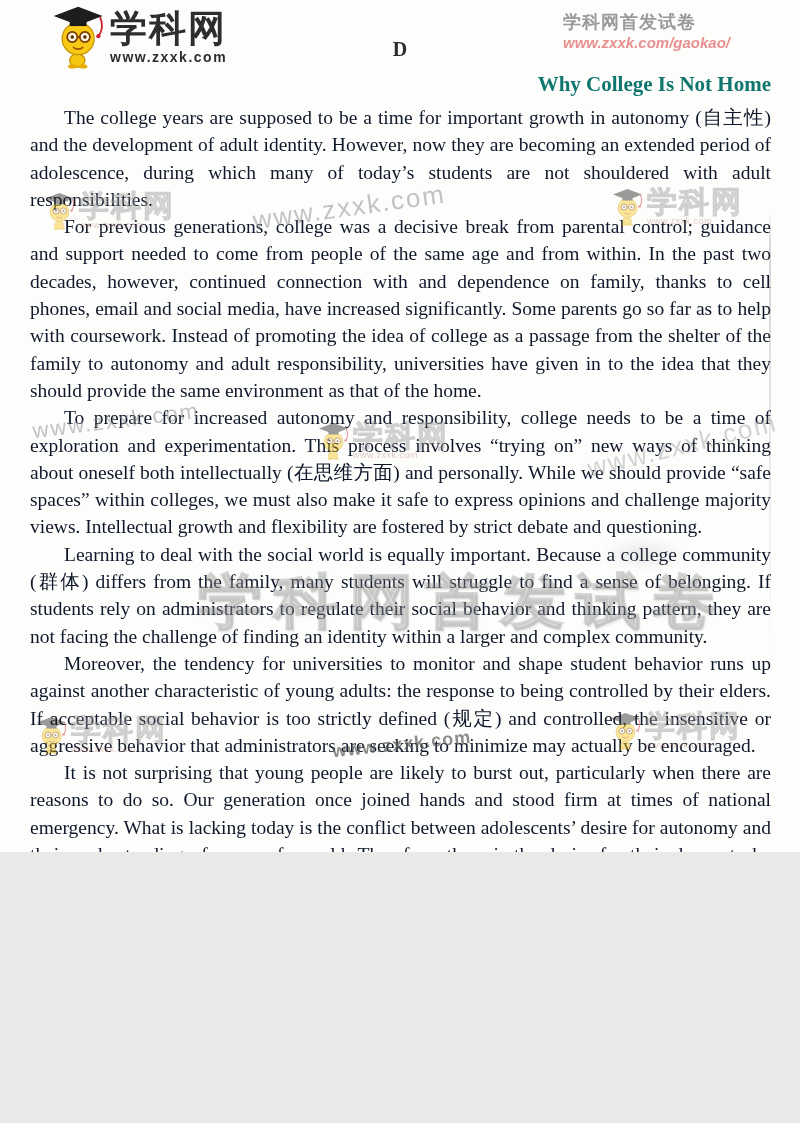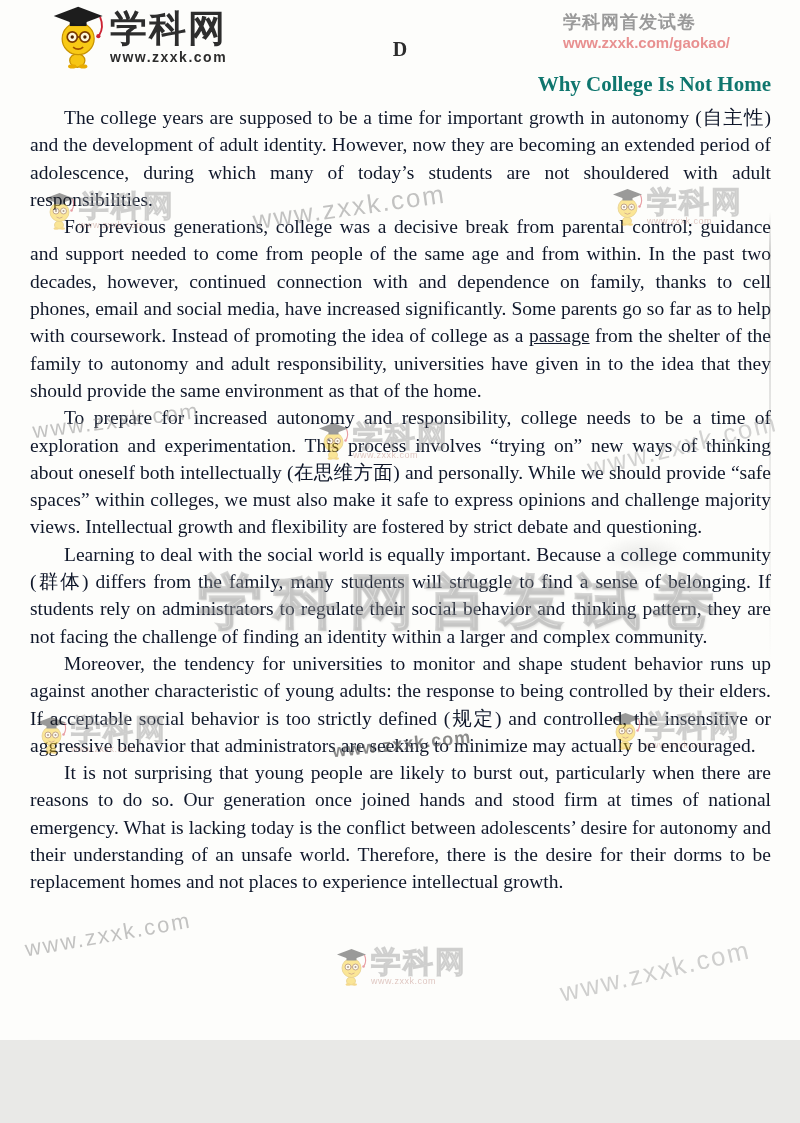--- a/index.html
+++ b/index.html
@@ -1,35 +1,35 @@
 <!DOCTYPE html>
 <html><head>
 <meta charset="utf-8">
 <style>
   html,body{margin:0;padding:0;background:#e9e9e7;}
   .page{
-    position:relative;width:800px;height:1040px;margin:0 auto;
+    position:relative;width:800px;height:852px;margin:0 auto;
     background:#fdfdfb;overflow:hidden;
     font-family:"Liberation Serif", serif;color:#333;
   }
   
   .logo{position:absolute;top:5px;left:52px;display:flex;align-items:flex-start;}
   .logo .mascot{width:54px;height:64px;}
   .logo-textblock{margin-left:4px;margin-top:6px;}
   .logo-brand{font-family:"Liberation Sans",sans-serif;font-weight:bold;font-size:37px;line-height:36px;color:#2d2d2d;letter-spacing:2px;}
   .logo-url{font-family:"Liberation Sans",sans-serif;font-weight:bold;font-size:14px;color:#2d2d2d;letter-spacing:1.5px;margin-top:2px;}
   .header-right{position:absolute;top:10px;left:563px;font-family:"Liberation Sans",sans-serif;}
   .hr-line1{font-size:18px;font-weight:bold;color:#9a9a9a;letter-spacing:1px;}
-  .hr-line2{font-size:15px;font-weight:bold;color:#e89090;}
+  .hr-line2{font-size:15px;font-weight:bold;color:#e89090;font-style:italic;}
   
   .section-label{position:absolute;top:38px;left:0;width:100%;text-align:center;font-weight:bold;font-size:20px;color:#2c2c2c;}
   .article{position:absolute;top:71px;left:30px;width:741px;}
   .article h1{margin:0 0 7px 0;text-align:right;font-size:21px;line-height:26px;font-weight:bold;color:#0f766e;}
   .article p{margin:0;font-size:19.5px;line-height:27.3px;text-align:justify;text-indent:34px;color:#0f172a;}
-  .article .underline{text-decoration:underline;}
+  .article .underline{}
   
   .footer{position:absolute;top:1080px;left:0;width:100%;text-align:center;font-size:19px;color:#3a3a3a;}
   .footer .gap{display:inline-block;width:38px;}
   
   .wm{pointer-events:none;}
   .wm-big{
     position:absolute;left:198px;top:562px;white-space:nowrap;
     font-family:"Liberation Sans",sans-serif;font-weight:bold;font-size:60px;letter-spacing:10px;
     color:rgba(170,170,170,0.14);
     -webkit-text-stroke:1.5px rgba(140,140,140,0.30);

